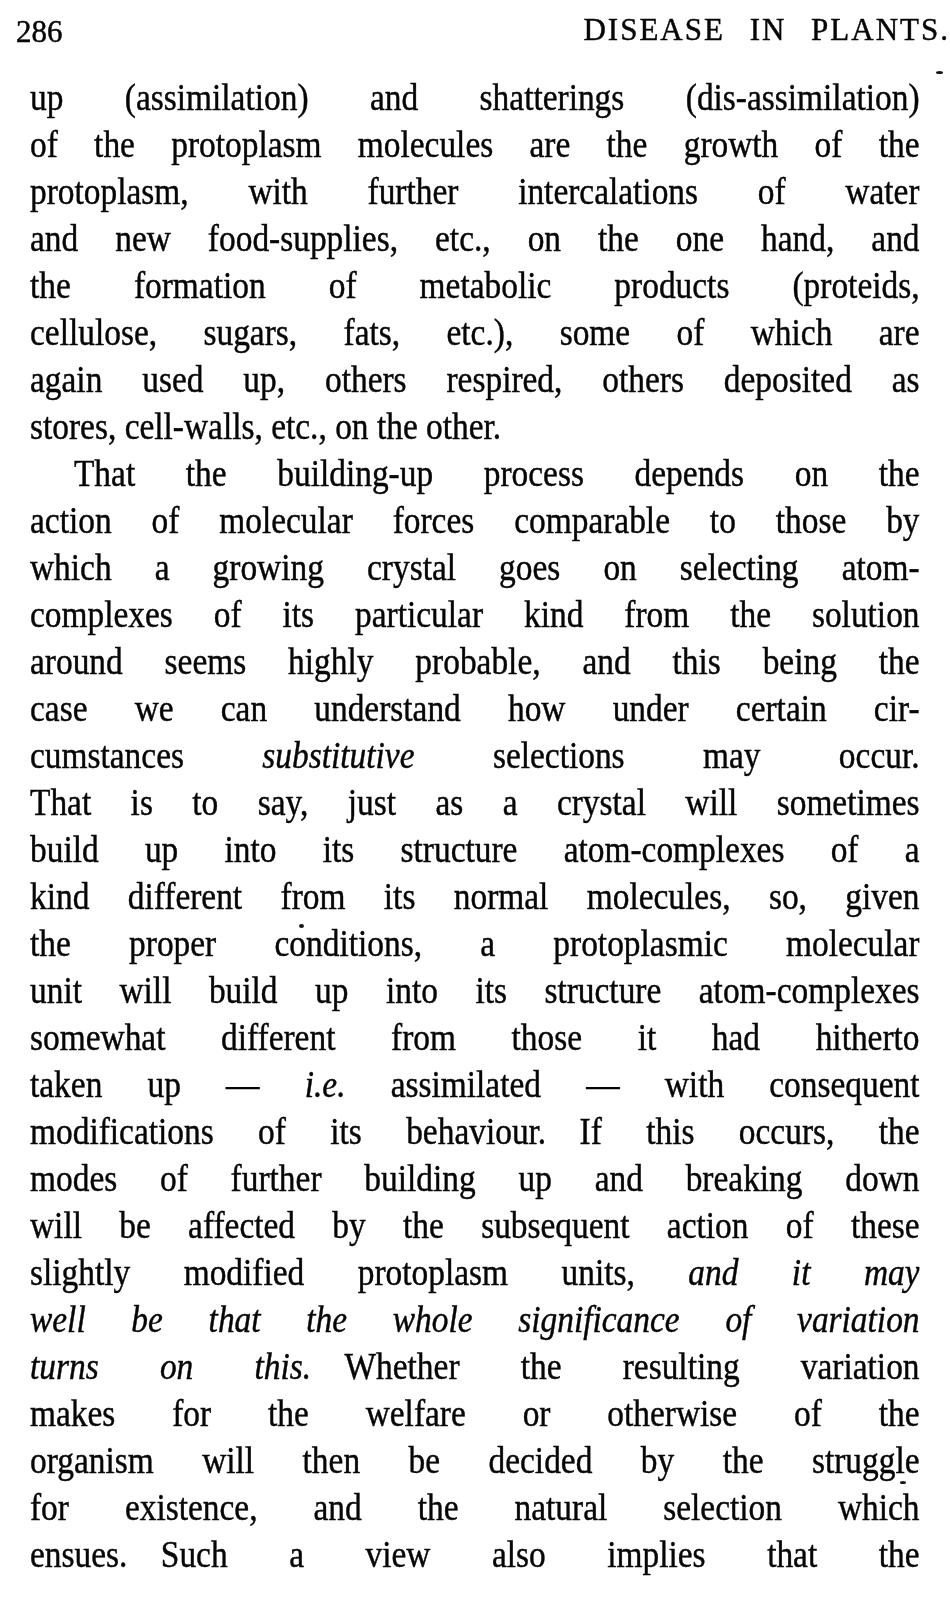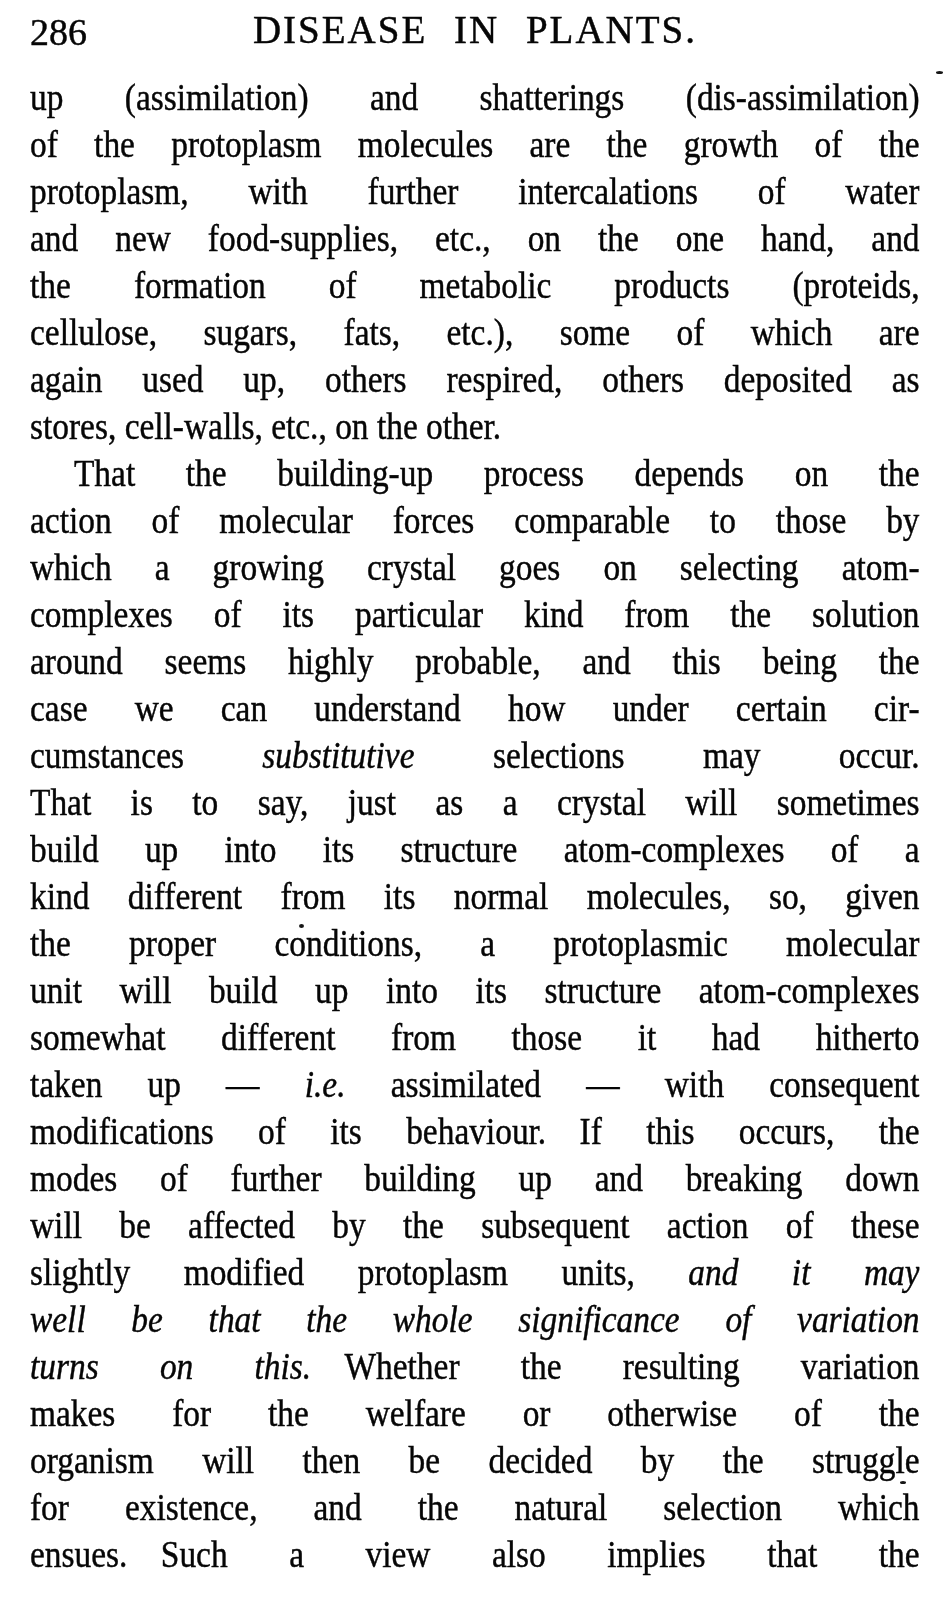--- a/index.html
+++ b/index.html
@@ -11,27 +11,27 @@
     background: #ffffff;
     color: #060606;
     font-family: "Liberation Serif", "DejaVu Serif", serif;
     overflow: hidden;
     -webkit-text-stroke: 0.45px;
   }
 
   
   .header { position: absolute; top: 8px; left: 0; right: 0; height: 46px; }
   .page-number {
-    position: absolute; left: 30px; top: 4px;
-    font-size: 38px; line-height: 40px;
+    position: absolute; left: 16px; top: 4px;
+    font-size: 31px; line-height: 40px;
   }
   .running-title {
     position: absolute; left: 0; right: 0; top: 2px;
-    text-align: center;
-    font-size: 39px; line-height: 40px;
+    text-align: right;
+    font-size: 31px; line-height: 40px;
     letter-spacing: 2px; word-spacing: 15px;
   }
 
   
   .text-block {
     position: absolute;
     left: 30px; top: 74px;
     width: 1012px;
     transform: scaleX(0.879);
     transform-origin: 0 0;

